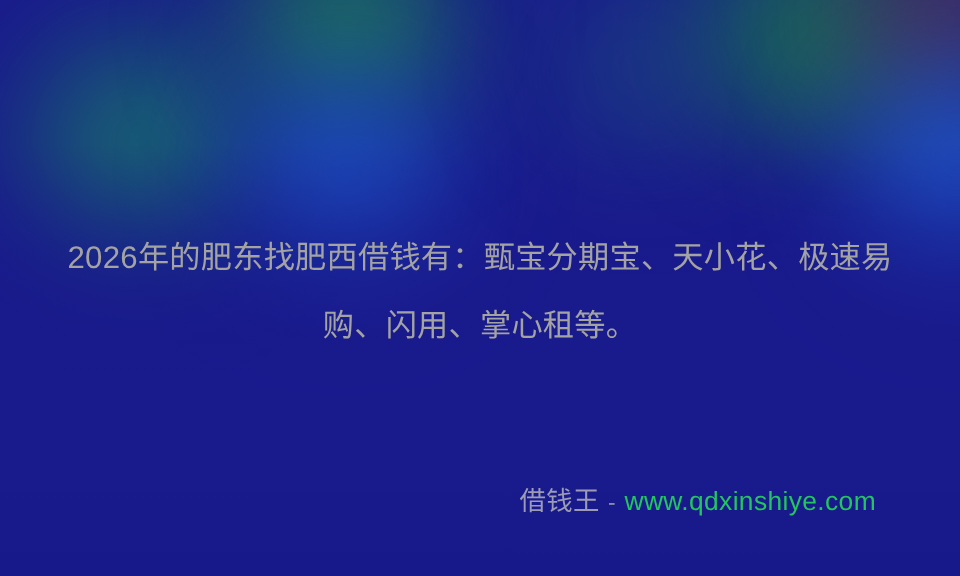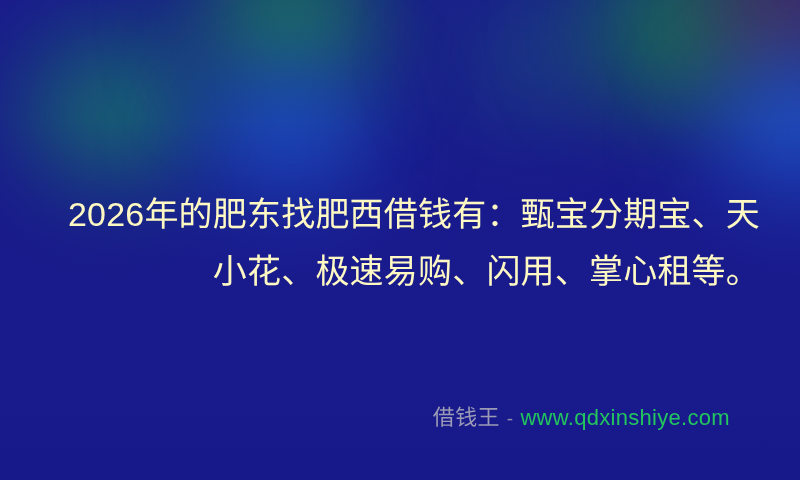--- a/index.html
+++ b/index.html
@@ -99,23 +99,23 @@
     pointer-events: none;
   }
 
   
   .headline {
     position: absolute;
     left: 40px;
     right: 40px;
     top: 186px;
     margin: 0;
-    text-align: right;
-    color: #fef9c3;
-    font-size: 34px;
+    text-align: center;
+    color: #a3a3a3;
+    font-size: 26px;
     line-height: 57px;
     font-weight: 400;
     letter-spacing: 0.2px;
     white-space: pre-line;
   }
 
   
   .watermark {
     position: absolute;
     right: 70px;

